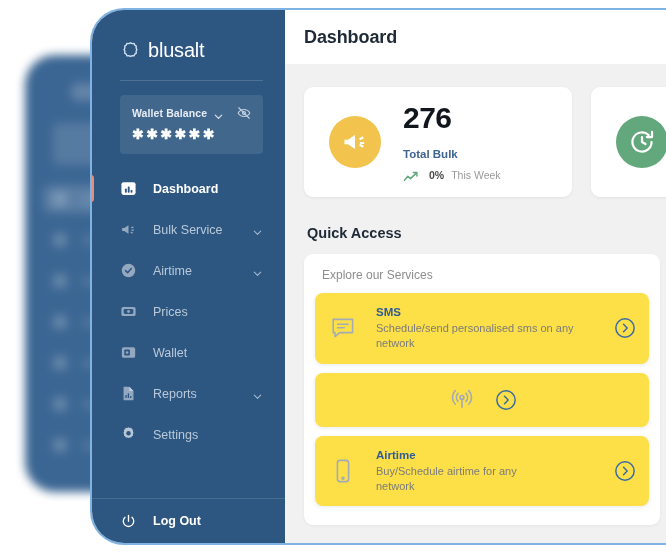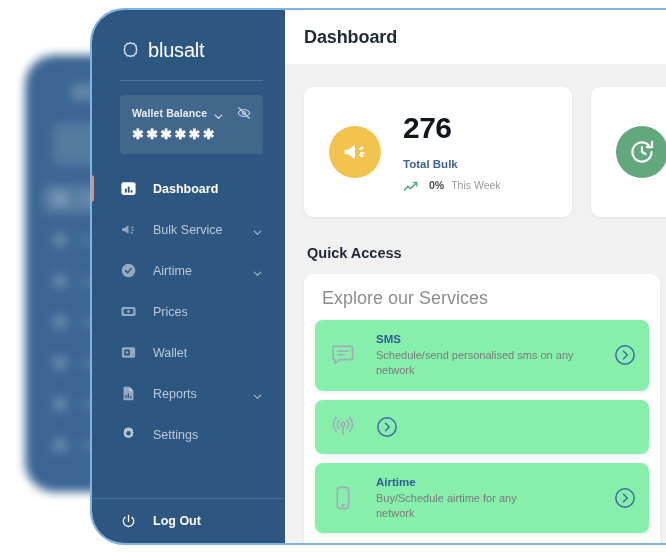--- a/index.html
+++ b/index.html
@@ -161,21 +161,21 @@
   .scroll {
     flex: 1 1 auto;
     padding: 23px 0 0 19px;
     min-height: 0;
   }
 
   .stat-row { display: flex; gap: 19px; }
   .stat-card {
     background: #ffffff;
     border-radius: 9px;
-    height: 130px;
+    height: 110px;
     flex: 0 0 268px;
     display: flex; align-items: center;
     padding-left: 25px;
     gap: 22px;
     box-shadow: 0 1px 3px rgba(20,40,70,.07);
   }
   .stat-card.second { flex: 0 0 268px; }
   .stat-ico {
     width: 52px; height: 52px; border-radius: 50%;
     display: flex; align-items: center; justify-content: center;
@@ -203,32 +203,33 @@
   }
 
   .qa-card {
     background: #ffffff;
     border-radius: 9px;
     padding: 14px 0 10px 0;
     box-shadow: 0 1px 3px rgba(20,40,70,.06);
     width: 356px;
   }
   .qa-head {
-    font-size: 18px; color: #8d8d8d;
+    font-size: 12px; color: #8d8d8d;
     padding: 0 0 11px 18px;
   }
   .svc-row {
     display: flex; align-items: center;
-    background: #86efac;
+    background: #fde047;
     border-radius: 8px;
     margin: 0 11px 9px 11px;
     padding: 13px 0 13px 14px;
     box-shadow: 0 1px 4px rgba(20,40,70,.10);
     cursor: pointer;
     min-height: 52px;
+    justify-content: center;
   }
   .svc-ico {
     width: 28px; height: 28px; flex: 0 0 28px;
     display: flex; align-items: center; justify-content: center;
     margin-right: 19px;
     color: #9aa2ad;
   }
   .svc-text { min-width: 0; flex: 1 1 auto; }
   .svc-name { font-size: 11.5px; font-weight: 700; color: #2f5c96; }
   .svc-desc { margin-top: 3px; font-size: 11px; color: #7b7b7b; line-height: 1.35; max-width: 240px; }

